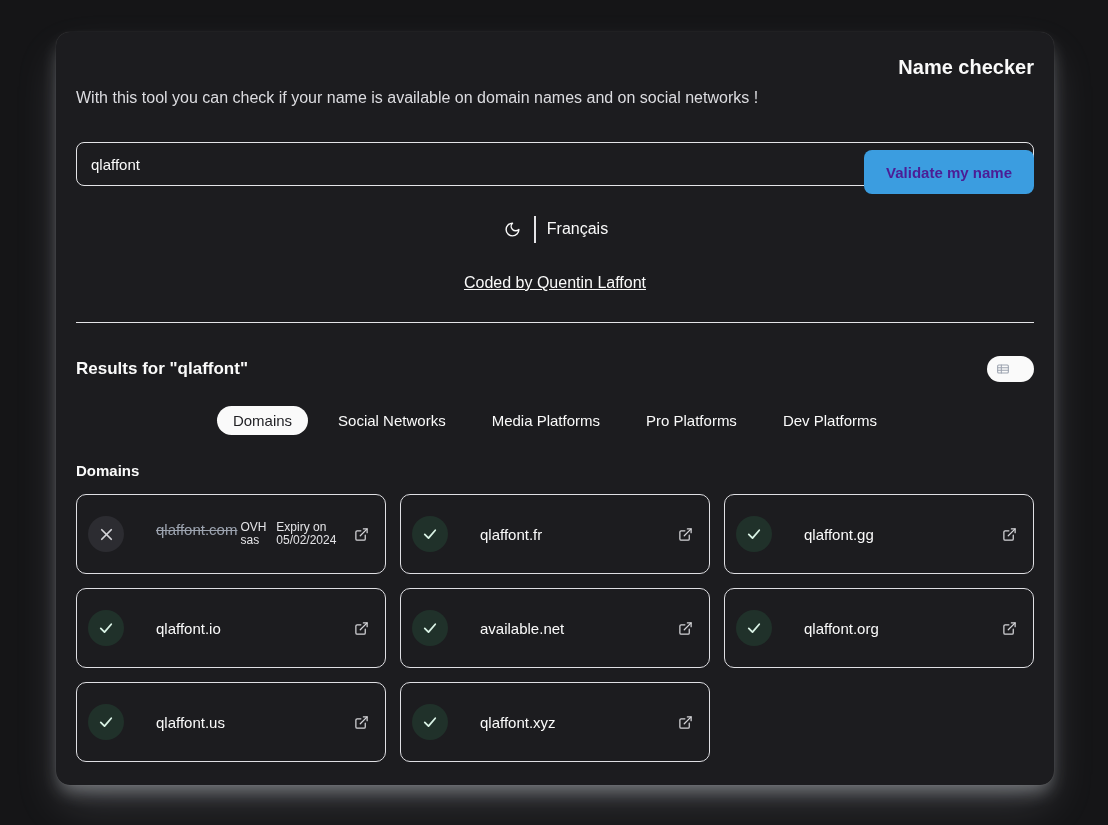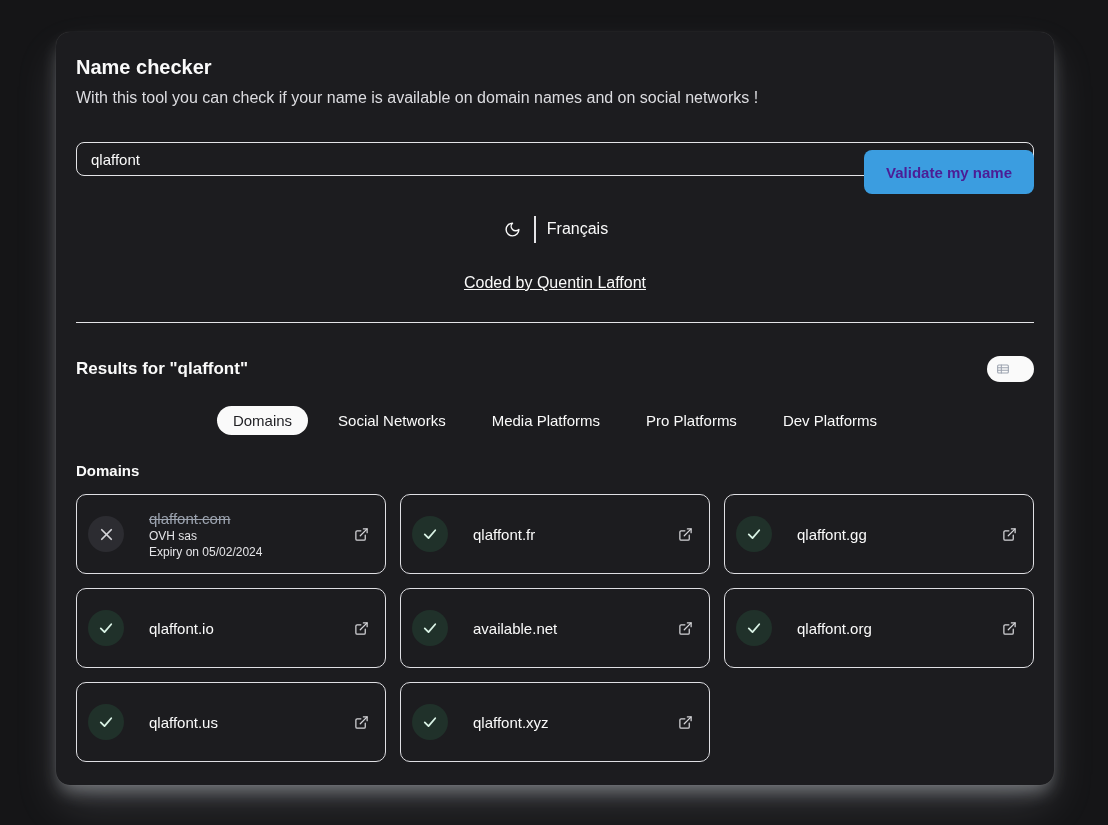--- a/index.html
+++ b/index.html
@@ -18,29 +18,29 @@
     background: #1c1c1f;
     border-radius: 14px;
     padding: 24px 20px 19px 20px;
     box-shadow:
       0 10px 18px -4px rgba(226, 230, 235, 0.40),
       0 22px 45px -6px rgba(190, 196, 205, 0.22),
       0 0 1px rgba(255,255,255,0.25);
   }
   .page-title {
     font-size: 20px; line-height: 23px; font-weight: bold;
-    color: #fafafa; margin: 0 0 10px 0;
+    color: #fafafa; margin: 0 0 10px 0; text-align: right;
   }
   .page-subtitle {
     font-size: 16px; line-height: 18px;
     color: #dcdce0; margin: 8px 0 35px 0;
   }
   .search-row { position: relative; height: 44px; margin-bottom: 28px; }
   .search-input {
-    width: 100%; height: 34px;
+    width: 100%; height: 44px;
     background: transparent;
     border: 1px solid #e4e4e7;
     border-radius: 8px;
     color: #fafafa;
     font-size: 15px;
     font-family: inherit;
     padding: 0 150px 0 14px;
     outline: none;
   }
   .validate-button {
@@ -100,21 +100,21 @@
     padding: 0 16px 0 11px;
     cursor: pointer;
   }
   .status-circle {
     width: 36px; height: 36px; border-radius: 50%;
     display: flex; align-items: center; justify-content: center;
     flex: none;
   }
   .status-circle.available { background: #20312a; }
   .status-circle.taken { background: #2c2c31; }
-  .domain-info { margin-left: 25px; display: flex; flex-direction: column; gap: 3px; min-width: 0; }
+  .domain-info { margin-left: 32px; display: flex; flex-direction: row; gap: 3px; min-width: 0; }
   .domain-name { font-size: 15px; line-height: 17px; color: #fafafa; }
   .domain-name.taken { color: #9ca3af; text-decoration: line-through; }
   .domain-sub { font-size: 12px; line-height: 13px; color: #e4e4e7; }
   .external-link { margin-left: auto; background: none; border: none; padding: 0; cursor: pointer; display: flex; flex: none; }
 </style>
 </head>
 <body>
 
 <div class="main-card">
 

